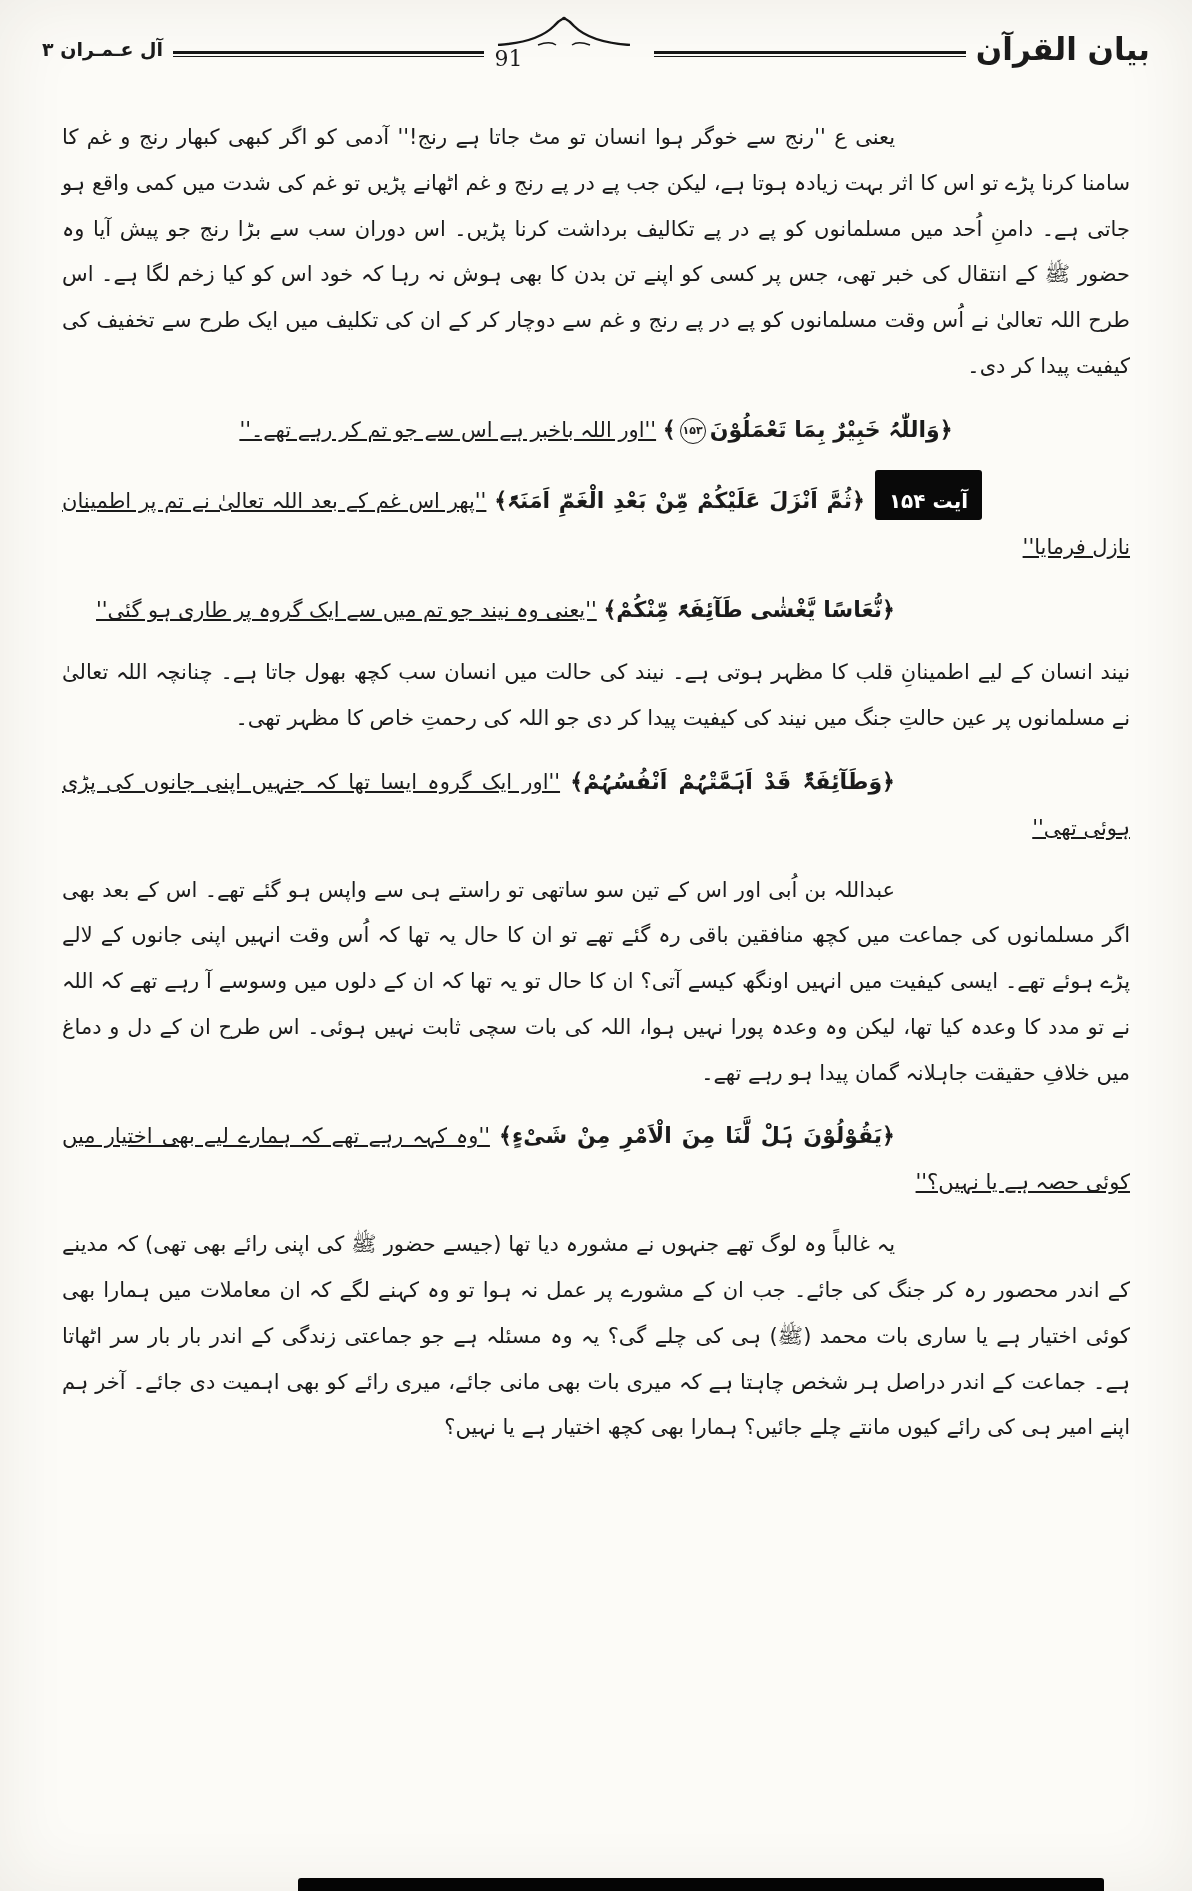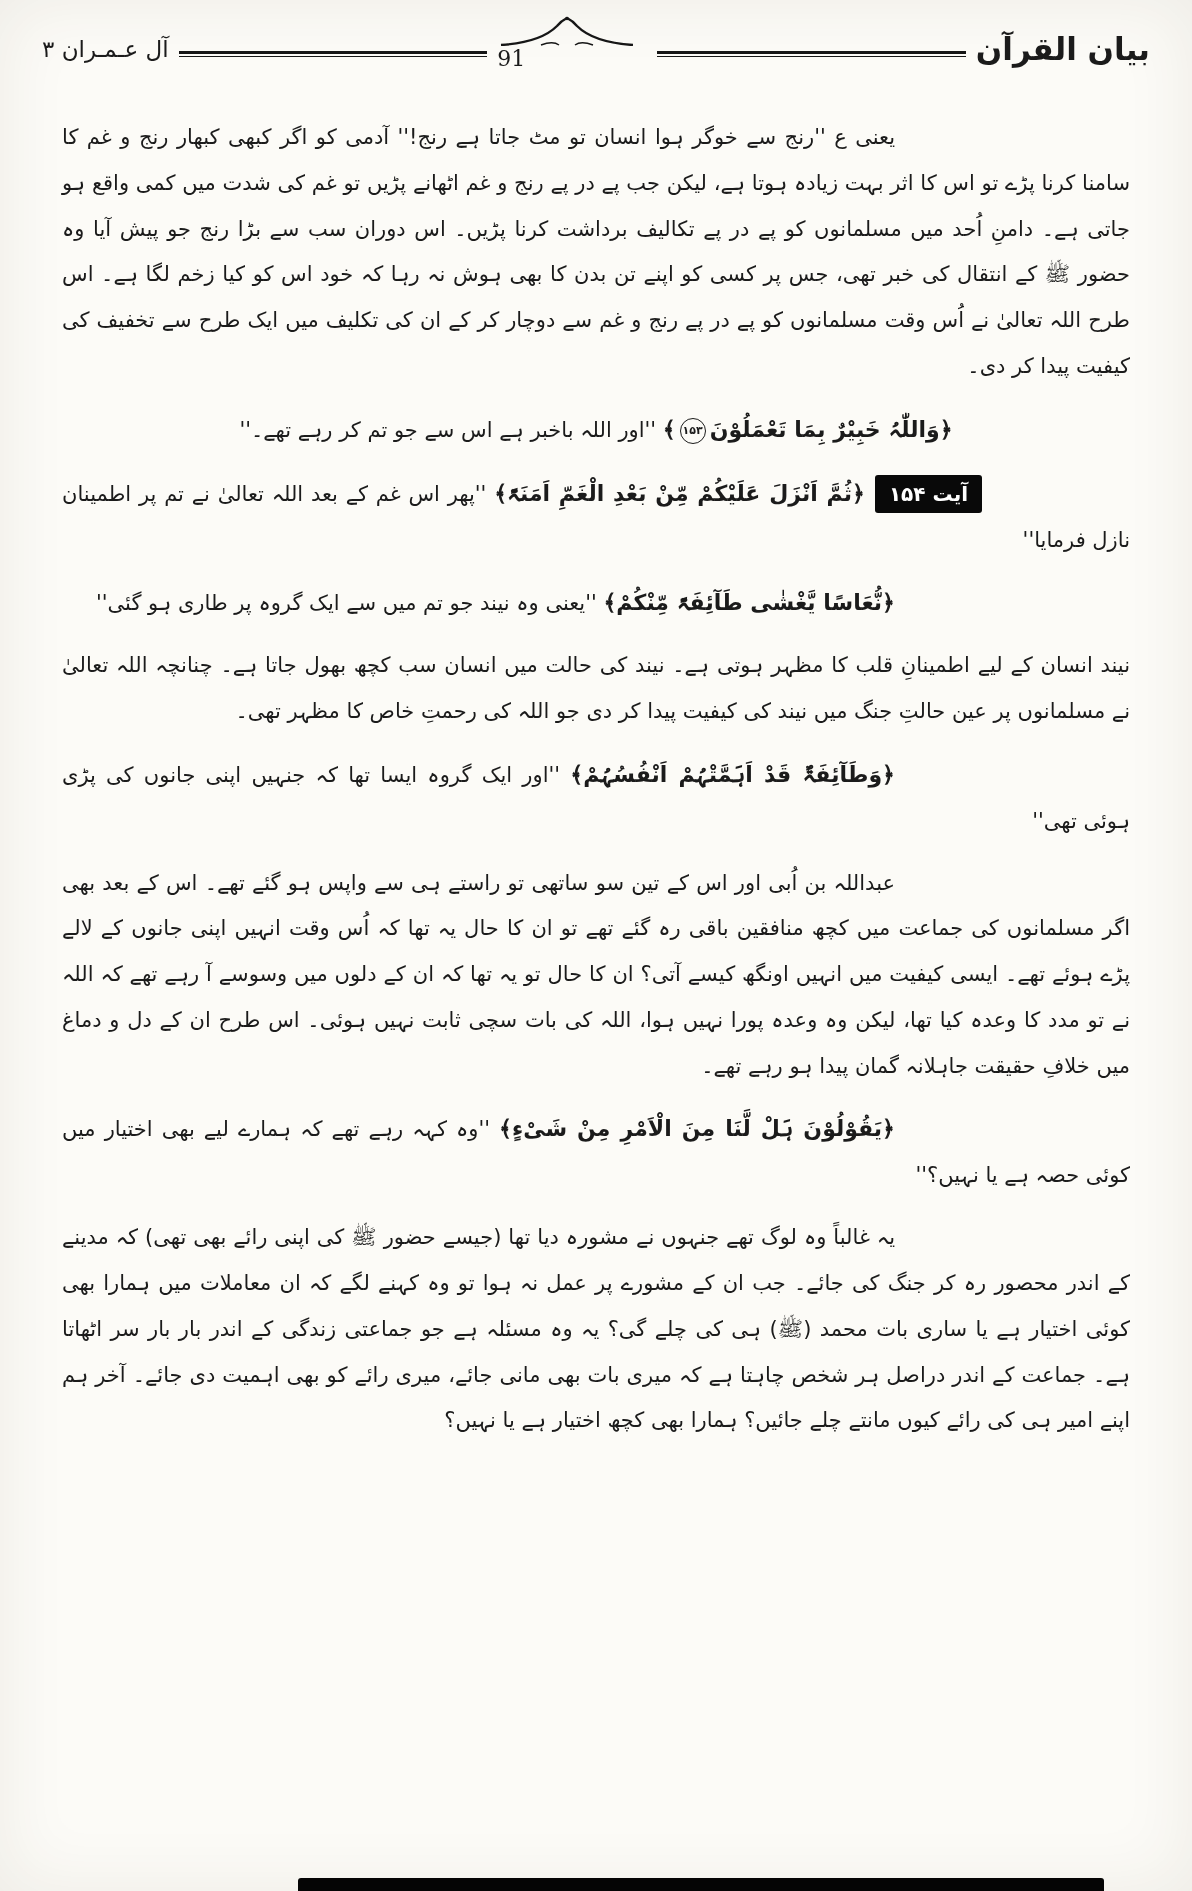--- a/index.html
+++ b/index.html
@@ -27,22 +27,22 @@
     gap: 10px;
     padding: 26px 42px 4px 42px;
   }
   .book-title {
     font-size: 31px;
     font-weight: 700;
     white-space: nowrap;
     letter-spacing: 0.5px;
   }
   .chapter-title {
-    font-size: 23px;
-    font-weight: 400;
+    font-size: 19px;
+    font-weight: 700;
     white-space: nowrap;
   }
   .rule {
     flex: 1 1 auto;
     height: 6px;
     border-top: 3px solid #161616;
     border-bottom: 1px solid #161616;
     margin-top: 10px;
   }
   .ornament {
@@ -64,29 +64,29 @@
     padding: 24px 46px 0 46px;
     font-size: 21px;
     line-height: 2.18;
     text-align: justify;
   }
   p { margin: 16px; }
   .indent { text-indent: 235px; }
   .marker-indent { text-indent: 148px; }
   .centered { text-align: center; text-align-last: center; text-indent: 0; }
   .arabic { font-weight: 700; font-size: 22px; }
-  .translation { font-weight: 400; }
+  .translation { font-weight: 400; text-decoration: underline; }
   .ayah-marker {
     display: inline-block;
     background: #090909;
     color: #ffffff;
     font-size: 20px;
     font-weight: 700;
     line-height: 1.45;
-    padding: 5px 14px 4px 14px;
+    padding: 17px 14px 4px 14px;
     border-radius: 3px;
     margin-left: 10px;
     text-indent: 0;
   }
   .ayah-circle {
     display: inline-block;
     width: 26px;
     height: 26px;
     border: 1.5px solid #1b1b1b;
     border-radius: 50%;

